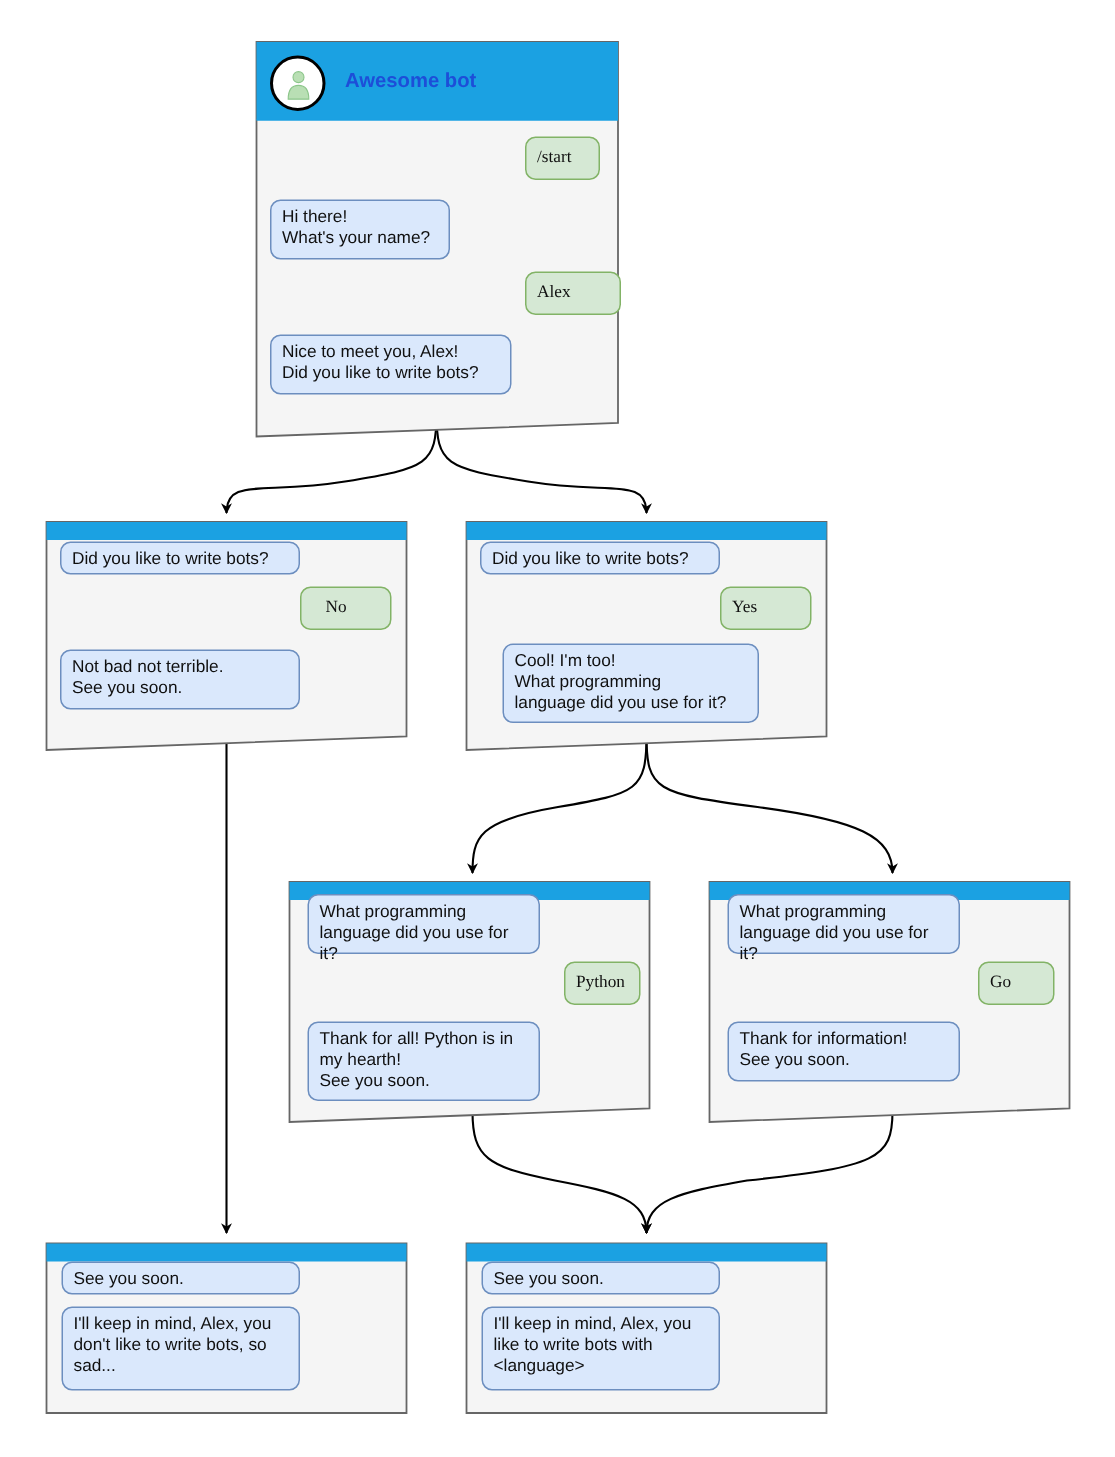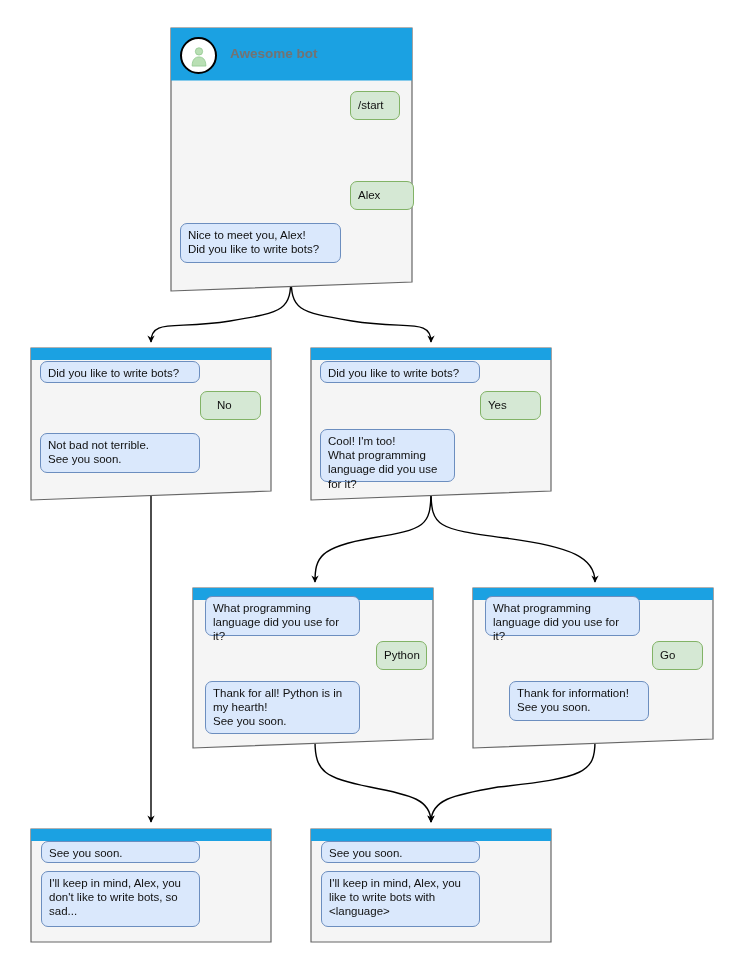--- a/index.html
+++ b/index.html
@@ -70,20 +70,21 @@
   }
   .bubble.bot {
     background: #dae8fc;
     border: 1px solid #6c8ebf;
   }
   .bubble.user {
     background: #d5e8d4;
     border: 1px solid #82b366;
     display: flex;
     align-items: center;
+    font-family: Liberation Serif, serif;
   }
 </style>
 </head>
 <body>
 
 <div id="canvas">
 
   <svg class="edges" viewBox="0 0 743 971" xmlns="http://www.w3.org/2000/svg">
     <defs>
       <marker id="arrow" viewBox="0 0 10 10" refX="9" refY="5" markerWidth="5.2" markerHeight="5.2" orient="auto-start-reverse">
@@ -109,26 +110,28 @@
       <rect x="1" y="1" width="241" height="52" fill="#1ba1e2"></rect>
       <line x1="1" y1="53" x2="242" y2="53" stroke="#1ba1e2" stroke-width="1"></line>
     </svg>
     <div class="content">
       <div class="avatar" style="left:10px; top:10px; width:37px; height:37px;">
         <svg width="22" height="22" viewBox="0 0 24 24">
           <circle cx="12" cy="7" r="4" fill="#b9dfb4" stroke="#8cc68a" stroke-width="0.8"></circle>
           <path d="M4.5 23 C4.5 15.5 8 13 12 13 C16 13 19.5 15.5 19.5 23 Z" fill="#b9dfb4" stroke="#8cc68a" stroke-width="0.8"></path>
         </svg>
       </div>
-      <div class="title-text" style="left:60px; top:19px; font-size:13.5px; font-weight:bold; color:#737373;">Awesome bot</div>
+      <div class="title-text" style="left:60px; top:19px; font-size:13.5px; font-weight:bold; color:#1d4ed8;">Awesome bot</div>
 
     </div>
   </div>
 
   <div class="bubble user" style="left:350px; top:91px; width:50px; height:29px; justify-content:flex-start;">/start</div>
+  <div class="bubble bot" style="left:180px; top:133px; width:120px; height:40px;">Hi there!
+What's your name?</div>
   <div class="bubble user" style="left:350px; top:181px; width:64px; height:29px;">Alex</div>
   <div class="bubble bot" style="left:180px; top:223px; width:161px; height:40px;">Nice to meet you, Alex!
 Did you like to write bots?</div>
 
   <div class="card" style="left:30px; top:347px; width:242px; height:155px;">
     <svg class="shape" viewBox="0 0 242 155" preserveAspectRatio="none">
       <polygon points="1,1 241,1 241,144 1,153" fill="#f5f5f5" stroke="#666666" stroke-width="1.2"></polygon>
       <rect x="1" y="1" width="240" height="12" fill="#1ba1e2"></rect>
     </svg>
   </div>
@@ -138,21 +141,21 @@
 See you soon.</div>
 
   <div class="card" style="left:310px; top:347px; width:242px; height:155px;">
     <svg class="shape" viewBox="0 0 242 155" preserveAspectRatio="none">
       <polygon points="1,1 241,1 241,144 1,153" fill="#f5f5f5" stroke="#666666" stroke-width="1.2"></polygon>
       <rect x="1" y="1" width="240" height="12" fill="#1ba1e2"></rect>
     </svg>
   </div>
   <div class="bubble bot" style="left:320px; top:361px; width:160px; height:22px;">Did you like to write bots?</div>
   <div class="bubble user" style="left:480px; top:391px; width:61px; height:29px;">Yes</div>
-  <div class="bubble bot" style="left:320px; top:429px; width:135px; height:53px;">Cool! I'm too!
+  <div class="bubble bot" style="left:335px; top:429px; width:171px; height:53px;">Cool! I'm too!
 What programming
 language did you use for it?</div>
 
   <div class="card" style="left:192px; top:587px; width:242px; height:163px;">
     <svg class="shape" viewBox="0 0 242 163" preserveAspectRatio="none">
       <polygon points="1,1 241,1 241,152 1,161" fill="#f5f5f5" stroke="#666666" stroke-width="1.2"></polygon>
       <rect x="1" y="1" width="240" height="12" fill="#1ba1e2"></rect>
     </svg>
   </div>
   <div class="bubble bot" style="left:205px; top:596px; width:155px; height:40px;">What programming
@@ -164,21 +167,21 @@
 
   <div class="card" style="left:472px; top:587px; width:242px; height:163px;">
     <svg class="shape" viewBox="0 0 242 163" preserveAspectRatio="none">
       <polygon points="1,1 241,1 241,152 1,161" fill="#f5f5f5" stroke="#666666" stroke-width="1.2"></polygon>
       <rect x="1" y="1" width="240" height="12" fill="#1ba1e2"></rect>
     </svg>
   </div>
   <div class="bubble bot" style="left:485px; top:596px; width:155px; height:40px;">What programming
 language did you use for it?</div>
   <div class="bubble user" style="left:652px; top:641px; width:51px; height:29px;">Go</div>
-  <div class="bubble bot" style="left:485px; top:681px; width:140px; height:40px;margin-left:24px;">Thank for information!
+  <div class="bubble bot" style="left:485px; top:681px; width:155px; height:40px;">Thank for information!
 See you soon.</div>
 
   <div class="card" style="left:30px; top:828px; width:242px; height:115px;">
     <svg class="shape" viewBox="0 0 242 115" preserveAspectRatio="none">
       <polygon points="1,1 241,1 241,114 1,114" fill="#f5f5f5" stroke="#666666" stroke-width="1.2"></polygon>
       <rect x="1" y="1" width="240" height="12" fill="#1ba1e2"></rect>
     </svg>
   </div>
   <div class="bubble bot" style="left:41px; top:841px; width:159px; height:22px;">See you soon.</div>
   <div class="bubble bot" style="left:41px; top:871px; width:159px; height:56px;">I'll keep in mind, Alex, you

